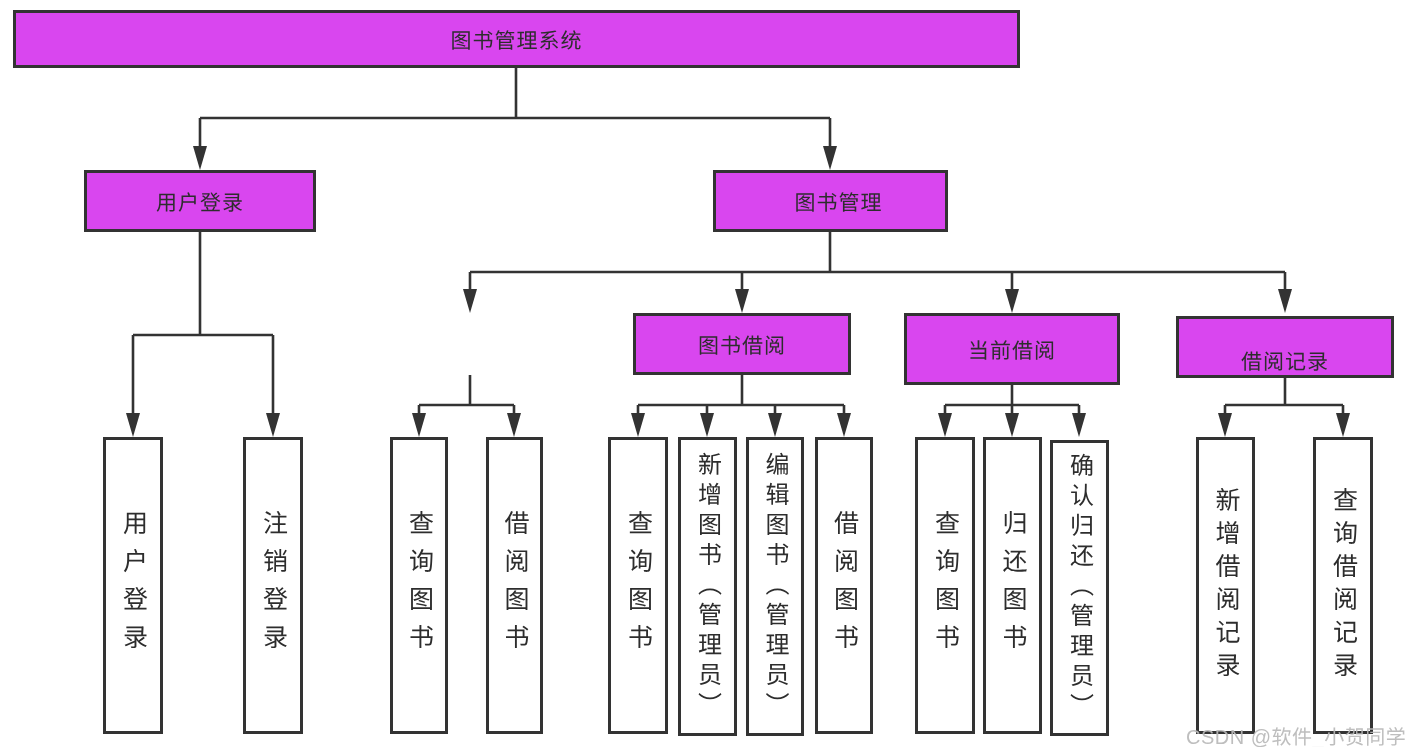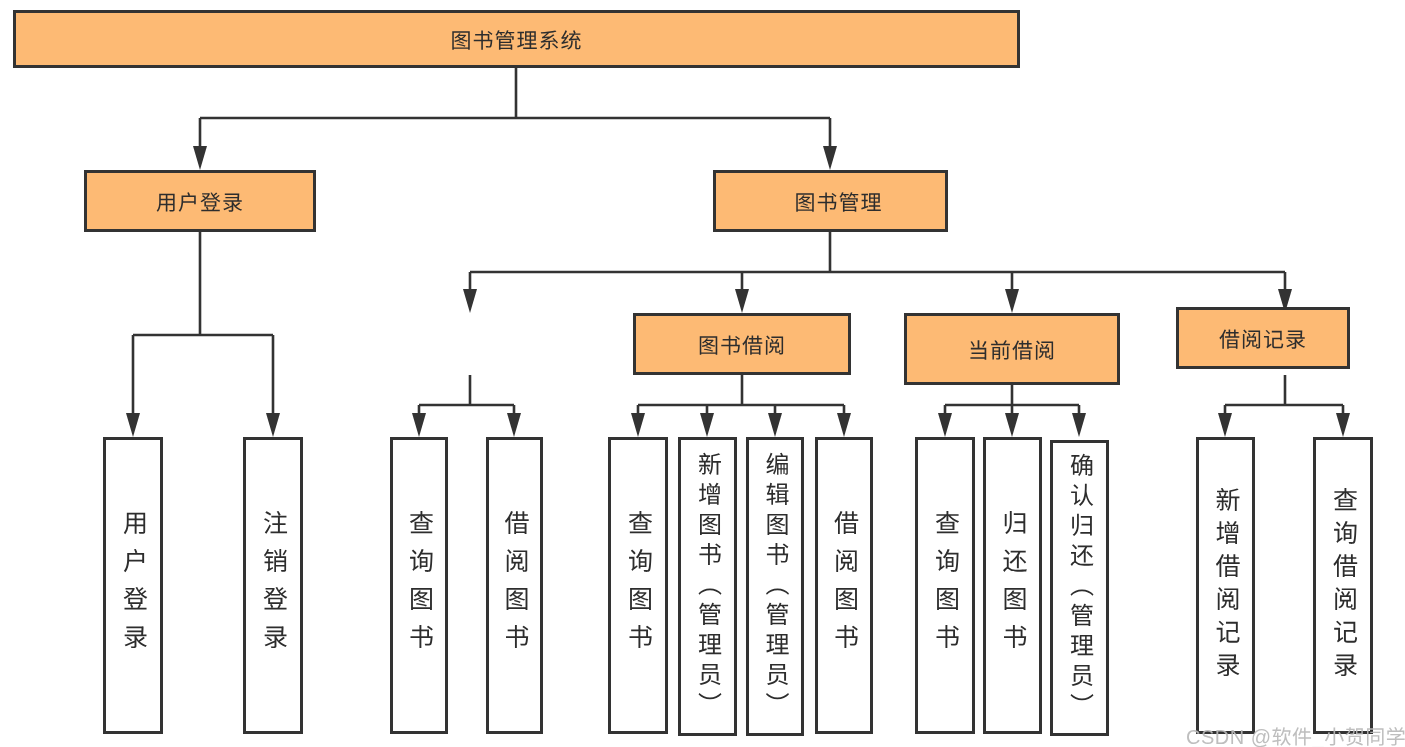--- a/index.html
+++ b/index.html
@@ -20,21 +20,21 @@
     left: 0;
     top: 0;
     width: 1405px;
     height: 747px;
     pointer-events: none;
   }
   .hnode {
     position: absolute;
     box-sizing: border-box;
     border: 3px solid #333333;
-    background: #fdba74;
+    background: #d946ef;
     display: flex;
     align-items: center;
     justify-content: center;
     color: #2d2d2d;
     font-size: 21px;
     letter-spacing: 1px;
     z-index: 2;
   }
   .vnode {
     position: absolute;
@@ -130,21 +130,21 @@
   <div class="hnode" style="left:713px; top:170px; width:235px; height:62px;padding-left:16px;">
     <span>图书管理</span>
   </div>
 
   <div class="hnode" style="left:633px; top:313px; width:218px; height:62px;">
     <span>图书借阅</span>
   </div>
   <div class="hnode" style="left:904px; top:313px; width:216px; height:72px;">
     <span>当前借阅</span>
   </div>
-  <div class="hnode" style="left:1176px; top:307px; width:174px; height:62px;">
+  <div class="hnode" style="left:1176px; top:316px; width:218px; height:62px;align-items:flex-end;">
     <span>借阅记录</span>
   </div>
 
   <div class="vnode" style="left:103px; top:437px; width:60px; height:297px;">
     <span class="vtext">用户登录</span>
   </div>
   <div class="vnode" style="left:243px; top:437px; width:60px; height:297px;">
     <span class="vtext">注销登录</span>
   </div>
 

